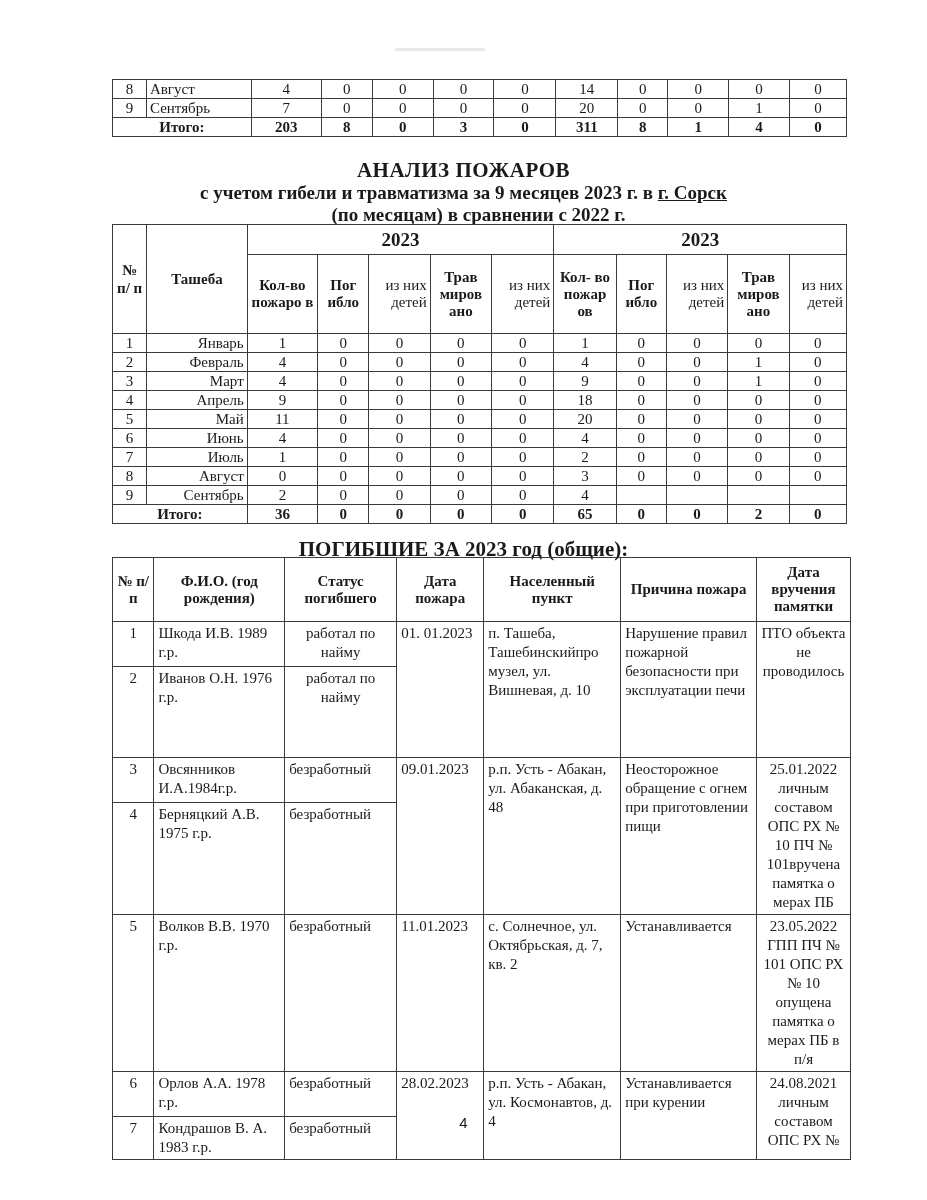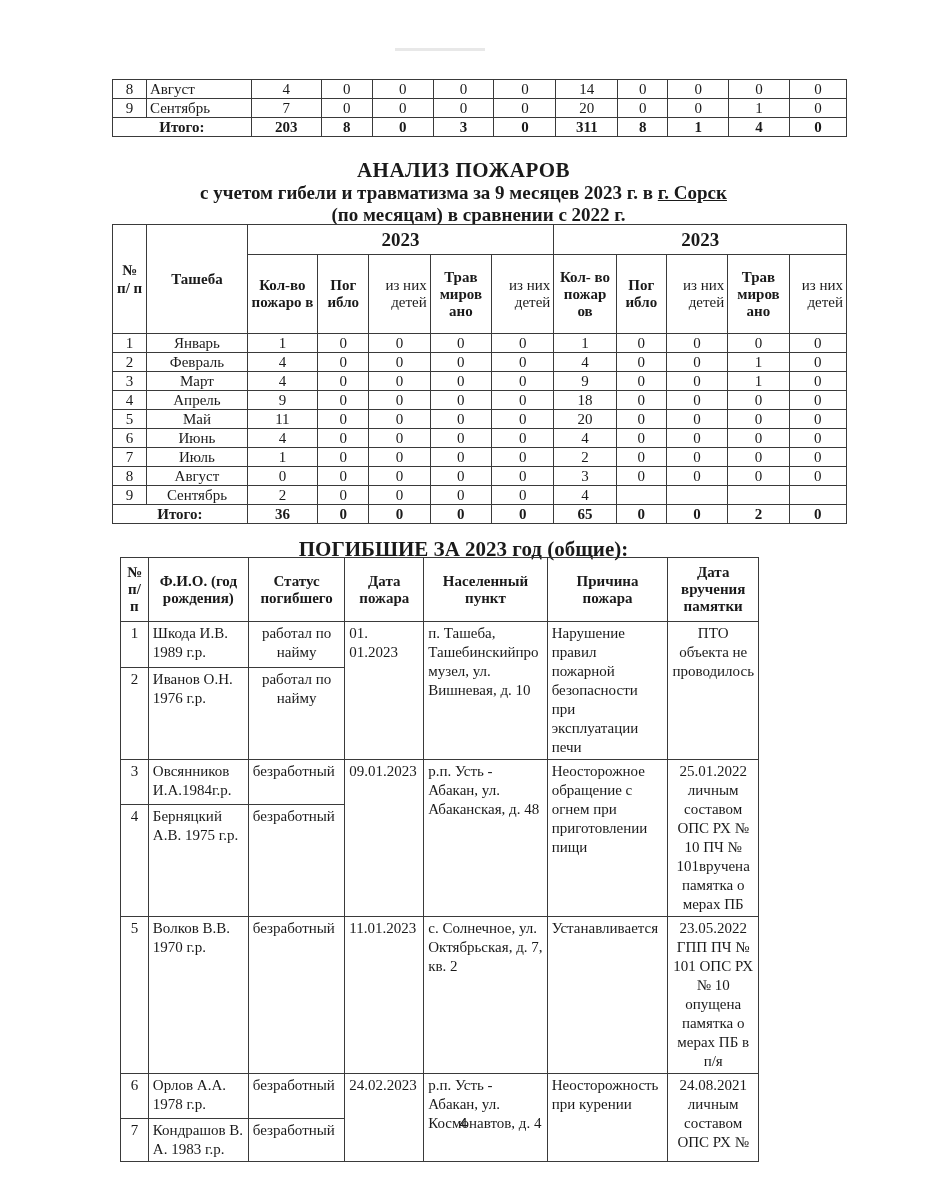--- a/index.html
+++ b/index.html
@@ -23,27 +23,27 @@
   #title2 u { text-decoration: underline; }
   #title3 { top: 204px; font-size: 19px; padding-left: 15px; }
 
   
   #t2 { left: 112px; top: 224px; width: 735px; }
   #t2 th { text-align: center; vertical-align: middle; }
   #t2 th.yr { height: 29px; font-size: 19px; }
   #t2 th.h { height: 78px; font-size: 15px; line-height: 17px; }
   #t2 th.n { font-weight: normal; text-align: right; }
   #t2 td { height: 17px; text-align: center; }
-  #t2 td.m { text-align: center; margin-left: 36px; }
+  #t2 td.m { text-align: right; margin-left: 36px; }
   #t2 tr.total td { font-weight: bold; }
 
   #title4 { top: 537px; font-size: 21px; }
 
   
-  #t3 { left: 112px; top: 557px; width: 639px; margin-left: 8px; }
+  #t3 { left: 112px; top: 557px; width: 739px; }
   #t3 th { font-size: 15px; line-height: 17px; height: 63px; text-align: center; vertical-align: middle; }
   #t3 td { vertical-align: top; font-size: 15px; line-height: 19px; padding: 2px 4px; }
   #t3 td.c { text-align: center; }
 
   #pagenum { position: absolute; top: 1114px; left: 0; width: 927px; text-align: center;
     font-family: "Liberation Sans", sans-serif; font-size: 15px; }
   #smudge { position: absolute; top: 48px; left: 395px; width: 90px; height: 3px; background: #e8e8e8; }
 </style>
 </head>
 <body>
@@ -352,23 +352,23 @@
         <td class="">безработный</td>
         <td rowspan="1">11.01.2023</td>
         <td rowspan="1">с. Солнечное, ул. Октябрьская, д. 7, кв. 2</td>
         <td rowspan="1">Устанавливается</td>
         <td rowspan="1" class="c">23.05.2022 ГПП ПЧ № 101 ОПС РХ № 10 опущена памятка о мерах ПБ в п/я</td>
       </tr>
       <tr>
         <td class="c" style="height:40px">6</td>
         <td>Орлов А.А. 1978 г.р.</td>
         <td class="">безработный</td>
-        <td rowspan="2">24.02.2023</td>
+        <td rowspan="2">28.02.2023</td>
         <td rowspan="2">р.п. Усть - Абакан, ул. Космонавтов, д. 4</td>
-        <td rowspan="2">Неосторожность при курении</td>
+        <td rowspan="2">Устанавливается при курении</td>
         <td rowspan="2" class="c">24.08.2021 личным составом ОПС РХ №</td>
       </tr>
       <tr>
         <td class="c" style="height:22px">7</td>
         <td>Кондрашов В. А. 1983 г.р.</td>
         <td class="">безработный</td>
       </tr>
     </tbody>
 </table>
 

